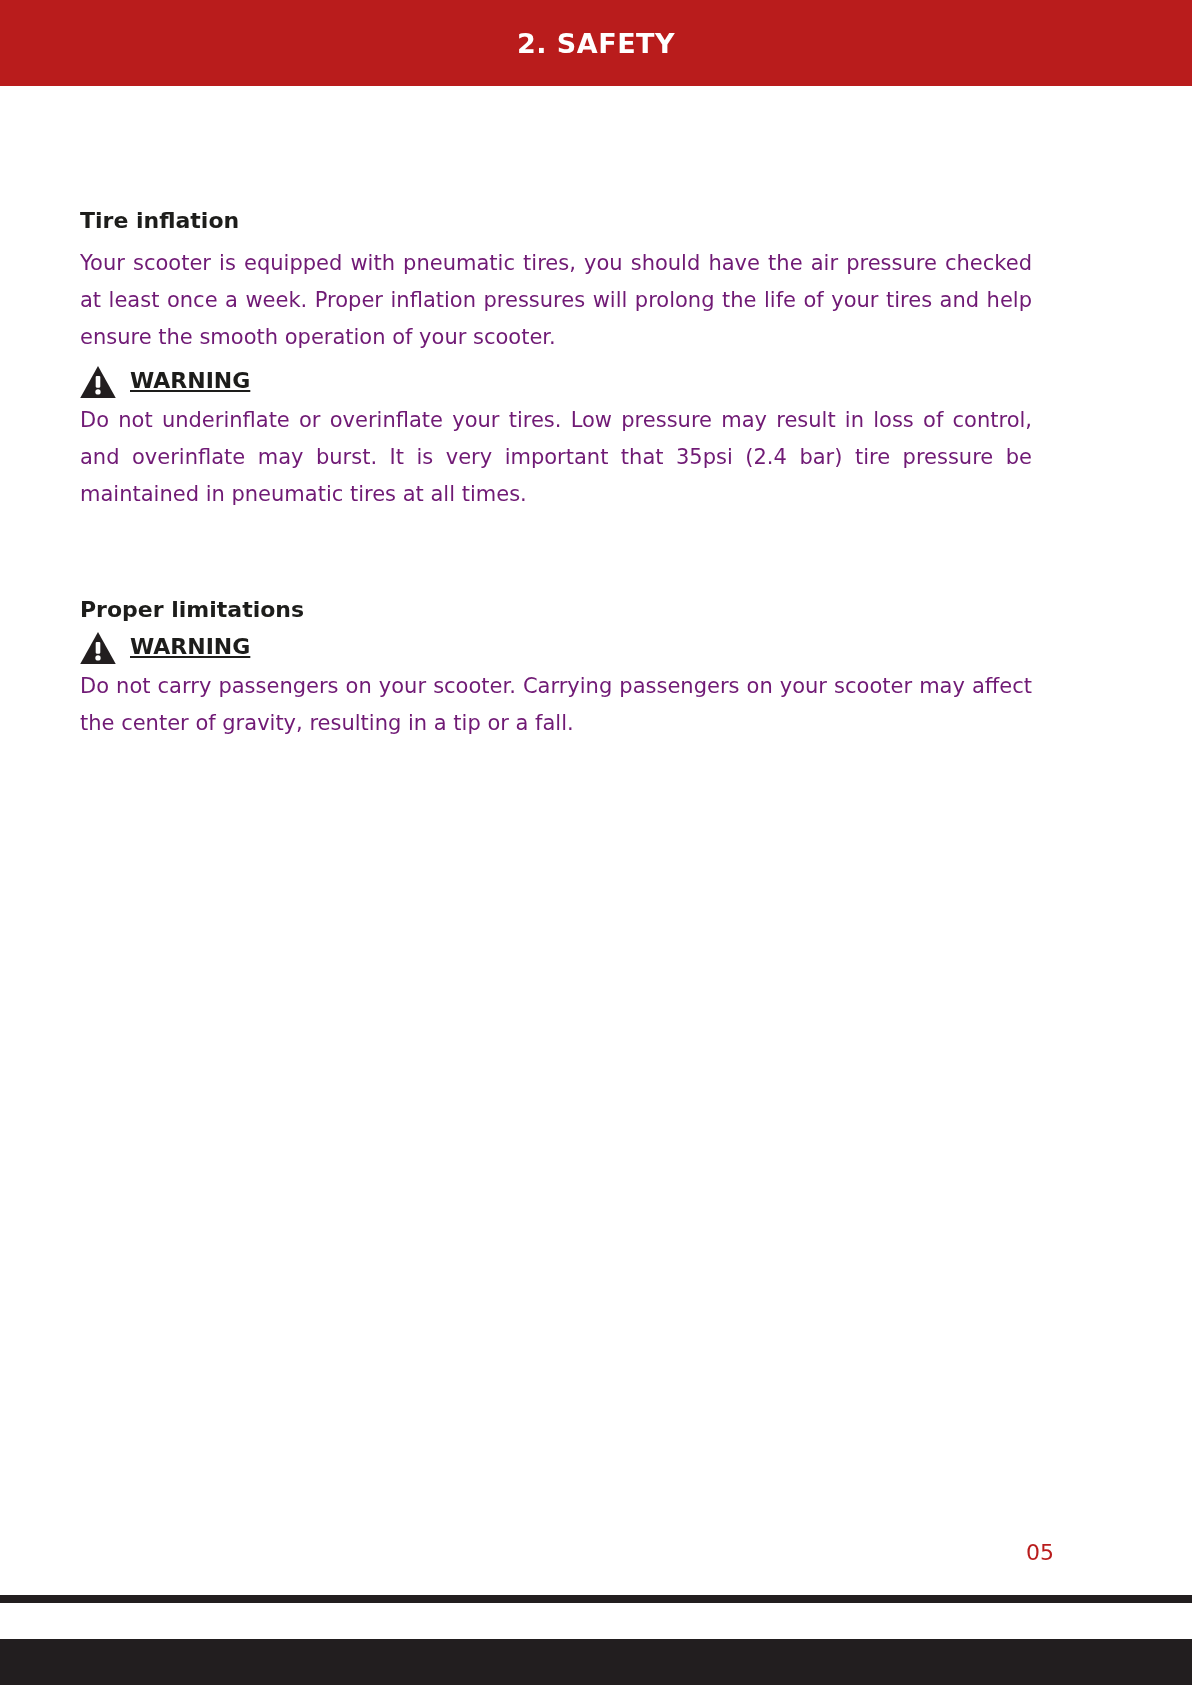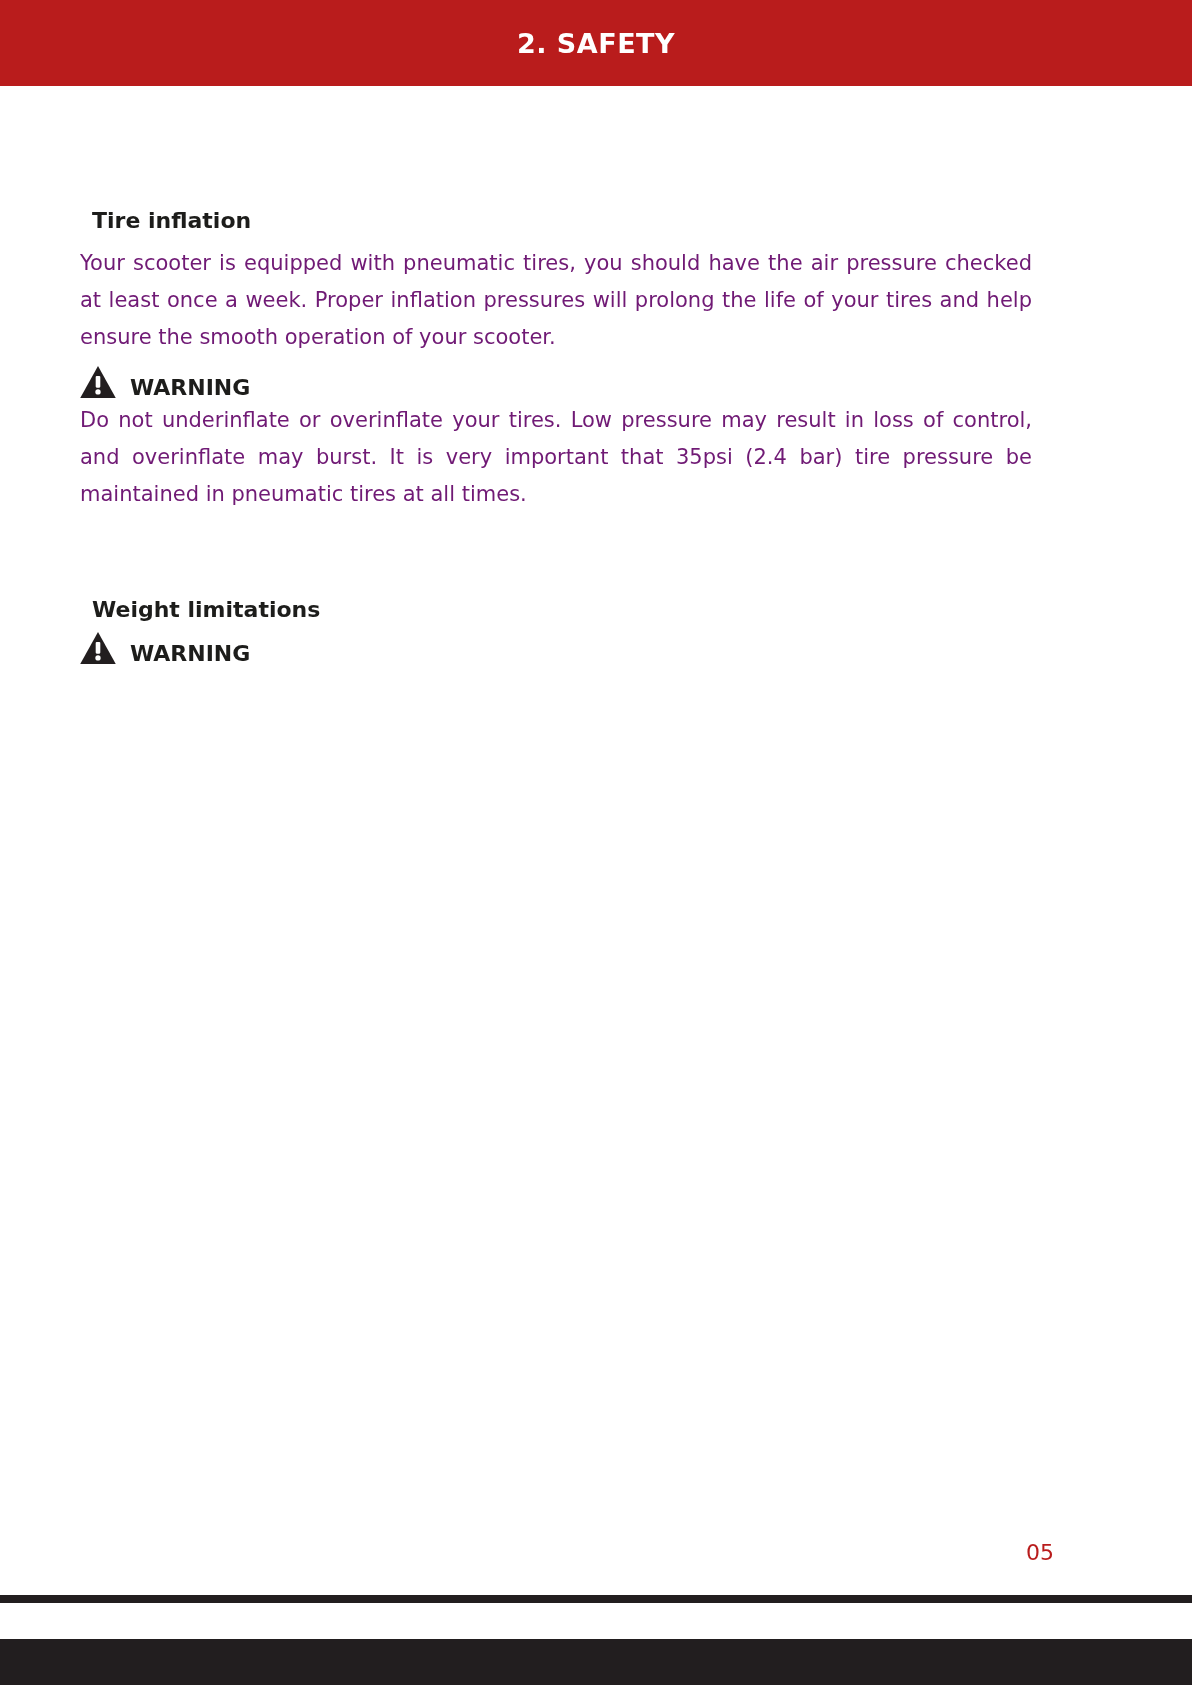--- a/index.html
+++ b/index.html
@@ -35,36 +35,37 @@
   }
   .content {
     position: absolute;
     top: 86px;
     left: 80px;
     width: 952px;
   }
   .section-first { margin-top: 122px; }
   .section-second { margin-top: 84px; }
   h2.section-heading {
-    margin: 0 0 12px 12px;
+    margin: 0 0 12px 0;
     font-size: 22px;
     font-weight: bold;
     color: #1d1d1b;
   }
   p.body {
     margin: 0;
     font-size: 21px;
     line-height: 37px;
     text-align: justify;
     color: #701a75;
   }
   .warning-row {
     display: flex;
-    align-items: flex-end;
+    align-items: flex-start;
     margin: 12px 0 2px 0;
+    text-decoration: underline;
   }
   .warn-icon {
     display: inline-flex;
     margin-right: 14px;
     position: relative;
     top: -2px;
   }
   .warn-label {
     font-size: 22px;
     font-weight: bold;
@@ -115,31 +116,32 @@
             <rect x="43.5" y="28" width="13" height="33" rx="3" fill="#ffffff"></rect>
             <circle cx="50" cy="73" r="7.5" fill="#ffffff"></circle>
           </svg>
         </span>
         <span class="warn-label">WARNING</span>
       </div>
       <p class="body">Do not underinflate or overinflate your tires. Low pressure may result in loss of control, and overinflate may burst. It is very important that 35psi (2.4 bar) tire pressure be maintained in pneumatic tires at all times.</p>
     </section>
 
     <section class="section-second">
-      <h2 class="section-heading">Weight limitations</h2>
+      <h2 class="section-heading">Proper limitations</h2>
       <div class="warning-row">
         <span class="warn-icon">
           <svg viewBox="0 0 100 90" width="36" height="32" aria-hidden="true">
             <polygon points="50,0 100,90 0,90" fill="#221e1f"></polygon>
             <rect x="43.5" y="28" width="13" height="33" rx="3" fill="#ffffff"></rect>
             <circle cx="50" cy="73" r="7.5" fill="#ffffff"></circle>
           </svg>
         </span>
         <span class="warn-label">WARNING</span>
       </div>
+      <p class="body">Do not carry passengers on your scooter. Carrying passengers on your scooter may affect the center of gravity, resulting in a tip or a fall.</p>
     </section>
 
   </main>
 
   <div class="page-number">05</div>
 
   <div class="footer-thin-bar"></div>
   <div class="footer-thick-bar"></div>
 
 </div>

